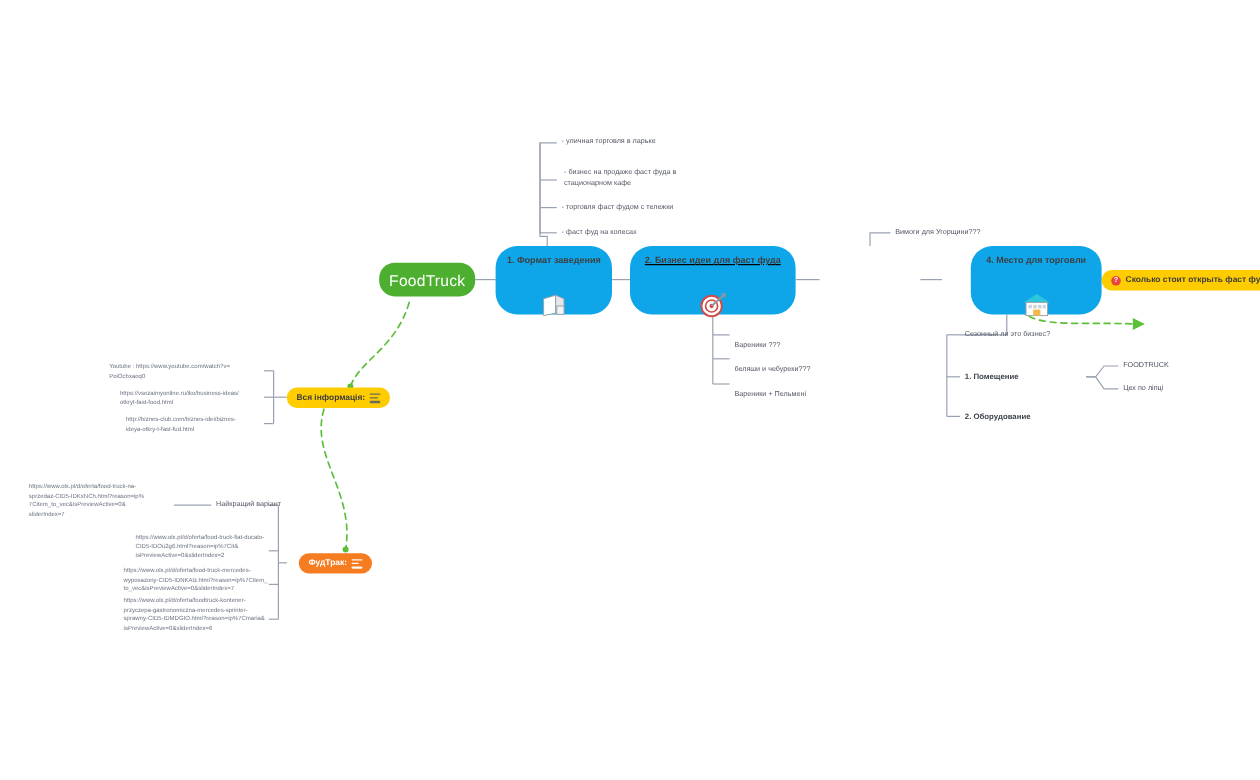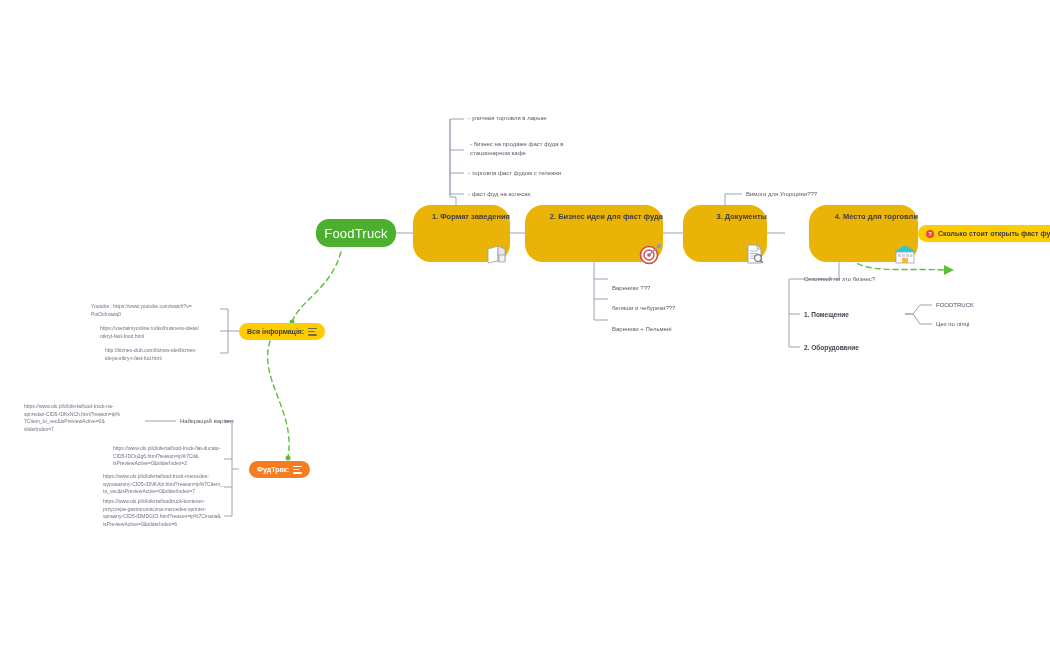--- a/index.html
+++ b/index.html
@@ -16,22 +16,22 @@
   
   .root{
     background:#4CAF2F;border-radius:13px;
     color:#ffffff;font-size:13px;
     display:flex;align-items:center;justify-content:center;
     letter-spacing:.2px;
   }
 
   
   .main{
-    background:#eab308;border-radius:18px;
-    display:flex;flex-direction:column;align-items:flex-end;
+    background:#0ea5e9;border-radius:18px;
+    display:flex;flex-direction:column;align-items:center;
     padding-top:8px;
     gap:16px;
   }
   .main .ttl{
     font-size:7.5px;font-weight:bold;color:#3f3f3f;
     text-align:center;line-height:1.1;
   }
   .main .ico{margin-top:6px;}
 
   
@@ -144,50 +144,33 @@
     <div class="ttl">1. Формат заведения</div>
     <div class="ico">
       <svg width="26" height="22" viewBox="0 0 26 22">
         <polygon points="4,6 14,3 14,18 4,20" fill="#ffffff" stroke="#9aa0a6" stroke-width=".8"></polygon>
         <polygon points="14,3 21,6 21,18 14,18" fill="#e3e5e8" stroke="#9aa0a6" stroke-width=".8"></polygon>
         <rect x="15" y="12" width="6" height="7" fill="#f2f3f5" stroke="#9aa0a6" stroke-width=".8"></rect>
       </svg>
     </div>
   </div>
 
-  <div class="node main" style="left:525px;top:205px;width:138px;height:57px;">
+  <div class="node main" style="left:525px;top:205px;width:138px;height:57px;text-decoration:underline;">
     <div class="ttl">2. Бизнес идеи для фаст фуда</div>
     <div class="ico">
       <svg width="26" height="22" viewBox="0 0 26 22">
         <circle cx="12" cy="12" r="8.5" fill="#ffffff" stroke="#d14b4b" stroke-width="1.6"></circle>
         <circle cx="12" cy="12" r="5" fill="#ffffff" stroke="#d14b4b" stroke-width="1.4"></circle>
         <circle cx="12" cy="12" r="1.8" fill="#d14b4b"></circle>
         <path d="M12 12 L22 3" stroke="#8f96a3" stroke-width="1.6"></path>
         <path d="M20 2 L23 2 L23 5" fill="none" stroke="#8f96a3" stroke-width="1.4"></path>
       </svg>
     </div>
   </div>
 
-  <div class="node main" style="left:683px;top:205px;width:84px;height:57px;">
-    <div class="ttl">3. Документы</div>
-    <div class="ico">
-      <svg width="24" height="22" viewBox="0 0 24 22">
-        <path d="M5 2 h9 l4 4 v14 h-13 z" fill="#ffffff" stroke="#9aa0a6" stroke-width=".9"></path>
-        <path d="M14 2 v4 h4" fill="none" stroke="#9aa0a6" stroke-width=".9"></path>
-        <g stroke="#aeb3bb" stroke-width=".9">
-          <path d="M7 8 h8"></path>
-            <path d="M7 10.5 h8"></path>
-            <path d="M7 13 h5"></path>
-            <path d="M7 15.5 h4"></path>
-        </g>
-        <circle cx="15" cy="15" r="3.4" fill="none" stroke="#6f7680" stroke-width="1.1"></circle>
-        <path d="M17.5 17.5 L20 20" stroke="#6f7680" stroke-width="1.3"></path>
-      </svg>
-    </div>
-  </div>
 
   <div class="node main" style="left:785px;top:205px;width:109px;height:57px;margin-left:24px;">
     <div class="ttl">4. Место для торговли</div>
     <div class="ico">
       <svg width="26" height="22" viewBox="0 0 26 22">
         <polygon points="13,2 24,9 2,9" fill="#2ec6dd"></polygon>
         <rect x="4" y="9" width="18" height="11" fill="#ffffff" stroke="#9aa0a6" stroke-width=".8"></rect>
         <g fill="#cfd4da">
           <rect x="6" y="11" width="3" height="3"></rect>
             <rect x="10" y="11" width="3" height="3"></rect>

